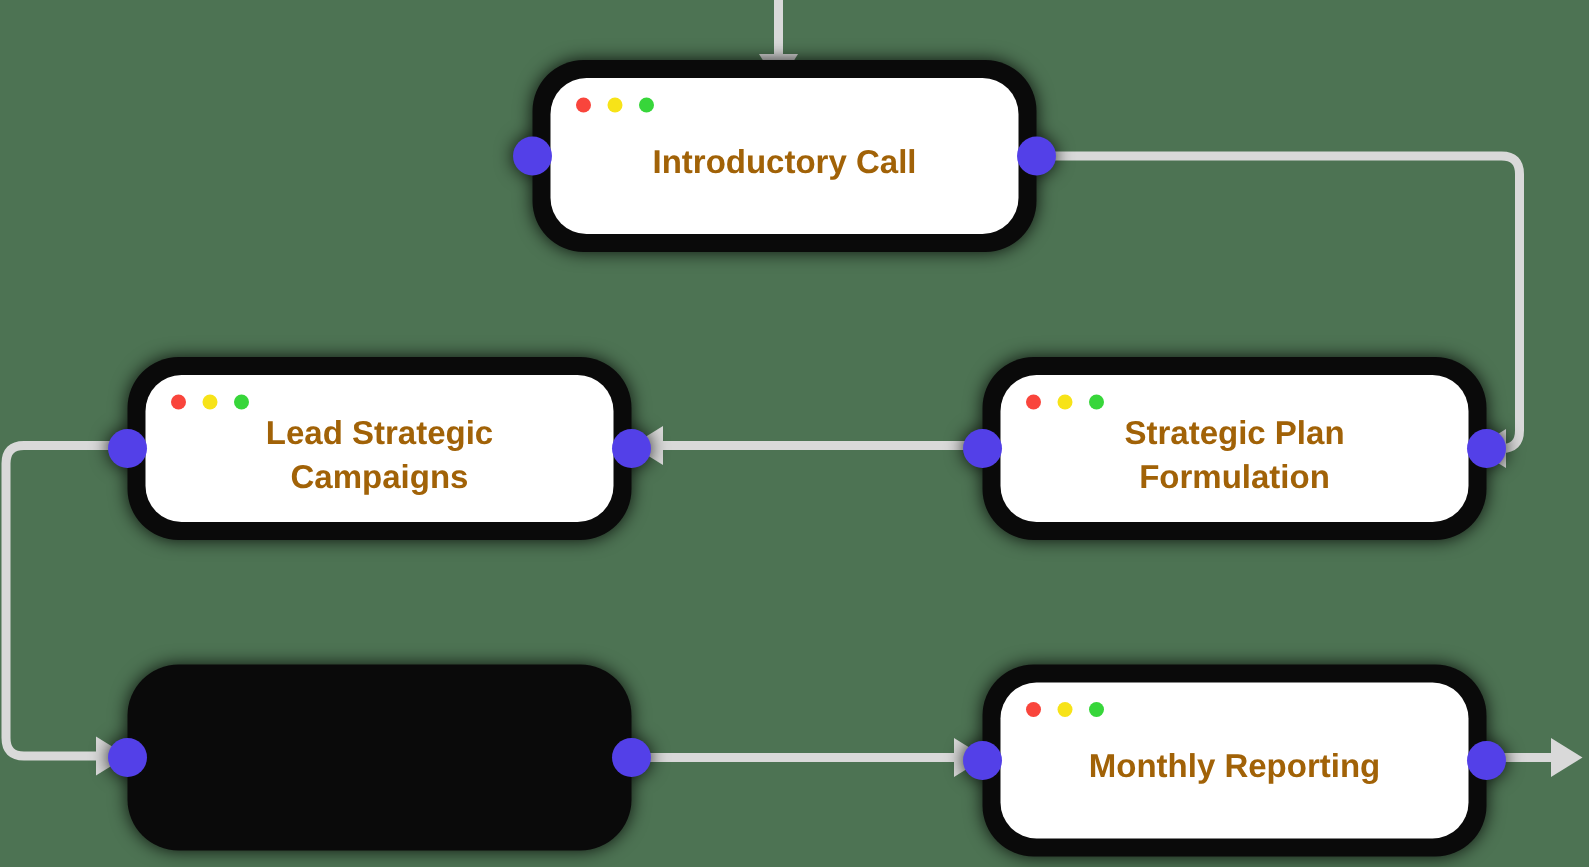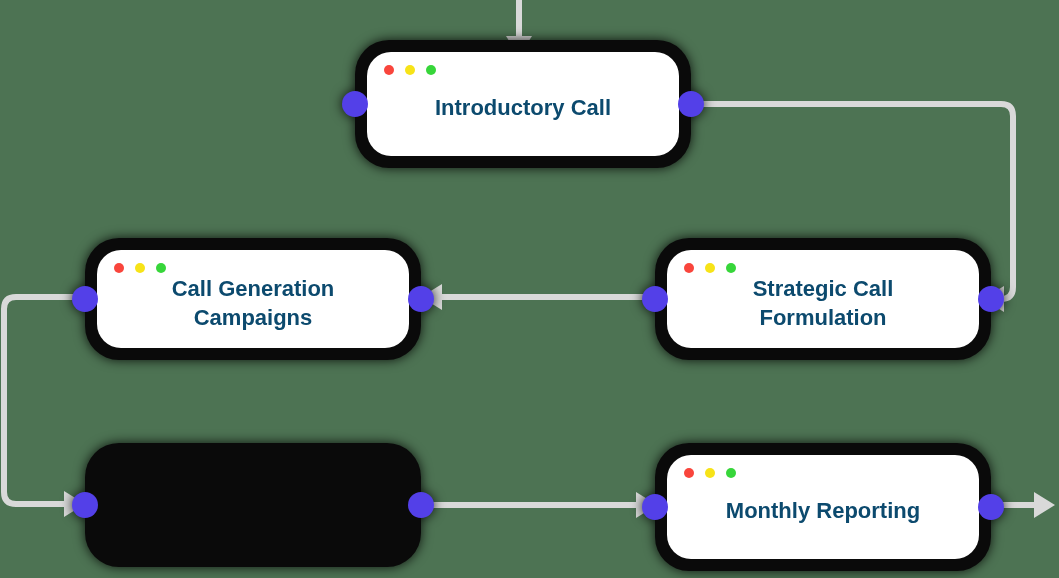--- a/index.html
+++ b/index.html
@@ -64,21 +64,21 @@
     height: 10px;
     border-radius: 50%;
   }
   .dot.red    { background: #f9453c; }
   .dot.yellow { background: #f7e318; }
   .dot.green  { background: #37d63a; }
 
   .node-label {
     font-size: 22px;
     font-weight: bold;
-    color: #0c4a6e;
+    color: #a16207;
     text-align: center;
     line-height: 1.32;
     white-space: pre-line;
     padding: 0 26px;
     margin-top: 8px;
   }
 
   
   .handle {
     position: absolute;
@@ -143,35 +143,35 @@
     <span class="handle right"></span>
   </div>
 
   <div class="node" style="left:85px; top:238px; width:336px; height:122px;">
     <div class="node-card">
       <div class="dots">
         <span class="dot red"></span>
         <span class="dot yellow"></span>
         <span class="dot green"></span>
       </div>
-      <div class="node-label">Call Generation
+      <div class="node-label">Lead Strategic
 Campaigns</div>
     </div>
     <span class="handle left"></span>
     <span class="handle right"></span>
   </div>
 
   <div class="node" style="left:655px; top:238px; width:336px; height:122px;">
     <div class="node-card">
       <div class="dots">
         <span class="dot red"></span>
         <span class="dot yellow"></span>
         <span class="dot green"></span>
       </div>
-      <div class="node-label">Strategic Call
+      <div class="node-label">Strategic Plan
 Formulation</div>
     </div>
     <span class="handle left"></span>
     <span class="handle right"></span>
   </div>
 
   <div class="node" style="left:85px; top:443px; width:336px; height:124px;">
     <span class="handle left"></span>
     <span class="handle right"></span>
   </div>

